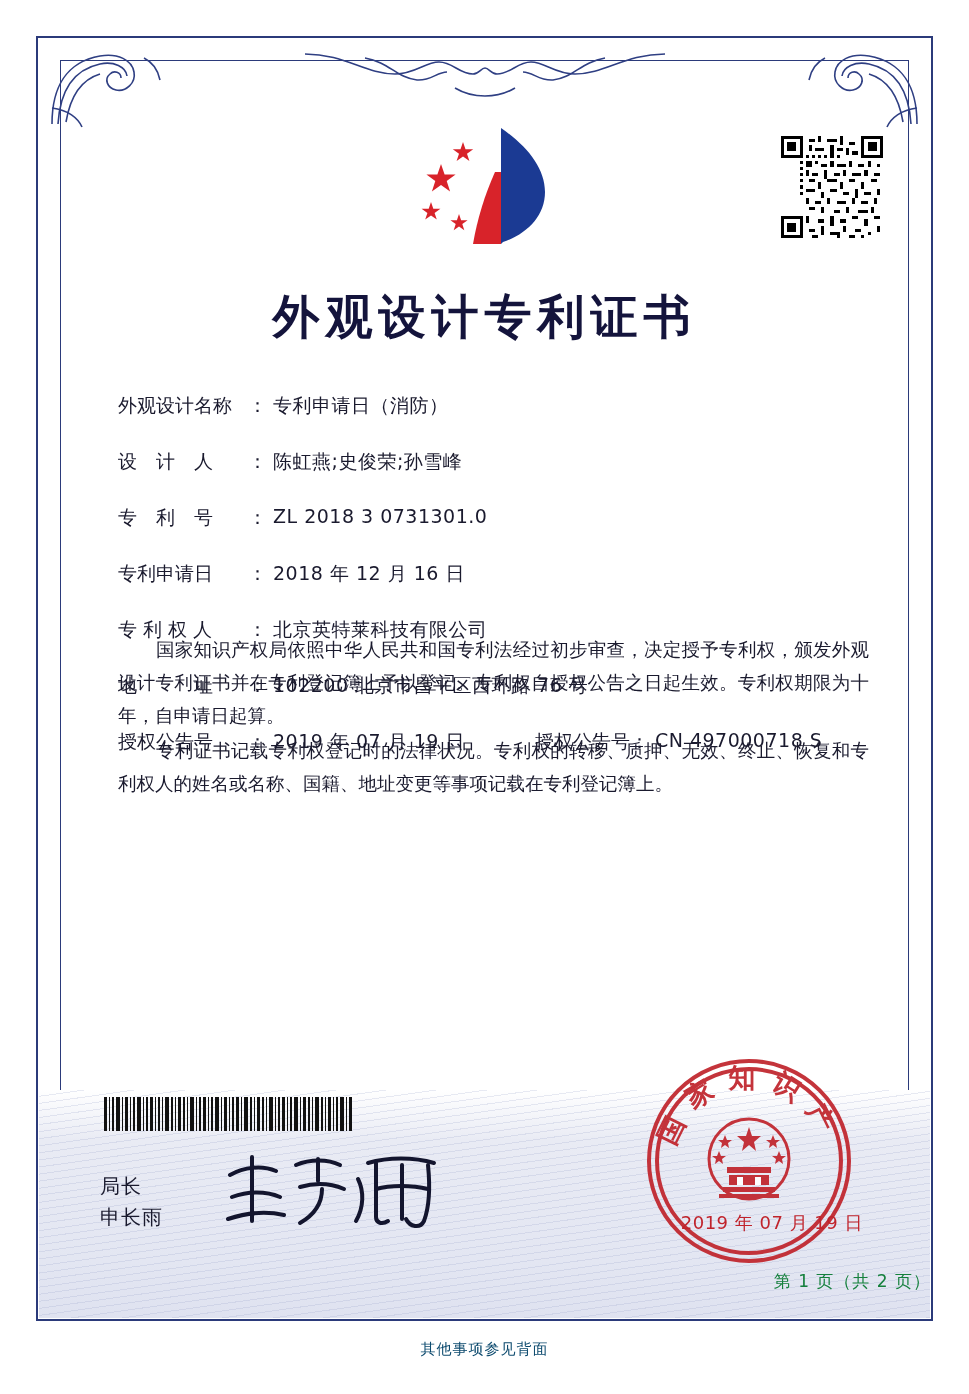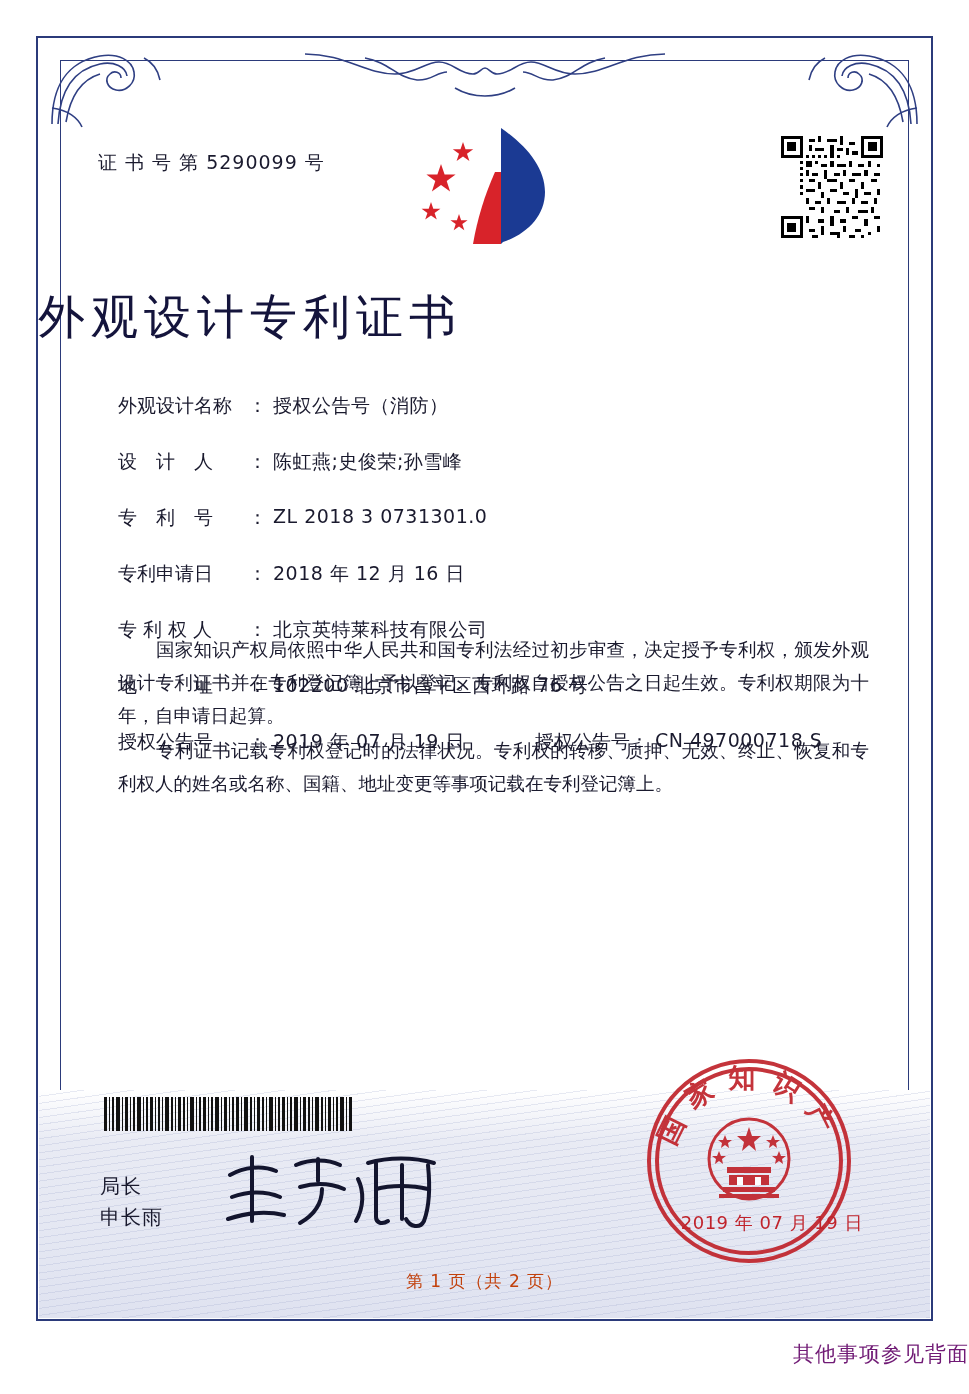--- a/index.html
+++ b/index.html
@@ -95,22 +95,23 @@
     height: 102px;
   }
   .qr svg { display:block; width:100%; height:100%; }
 
   
   .doc-title {
     position: absolute;
     left: 0;
     right: 0;
     top: 248px;
+    text-align: center;
     font-family: "DejaVu Serif", "Liberation Serif", serif;
-    font-weight: normal;
+    font-weight: bold;
     font-size: 47px;
     letter-spacing: 6px;
     color: #14143c;
   }
 
   
   .fields {
     position: absolute;
     left: 80px;
     right: 60px;
@@ -215,35 +216,35 @@
     color: #c0232b;
     letter-spacing: 0.5px;
     white-space: nowrap;
   }
 
   .page-indicator {
     position: absolute;
     left: 0;
     right: 0;
     bottom: 26px;
-    text-align: center;
+    text-align: right;
     font-size: 17px;
-    color: #c2410c;
+    color: #15803d;
     letter-spacing: 1px;
   }
 
   .footer-note {
     position: absolute;
     left: 0;
     right: 0;
     top: 1340px;
-    text-align: right;
-    font-size: 21px;
+    text-align: center;
+    font-size: 15px;
     letter-spacing: 1px;
-    color: #701a75;
+    color: #0c4a6e;
   }
 </style>
 </head>
 <body>
 
 <div class="cert">
   <div class="cert-inner"></div>
 
   <div class="corner tl">
     <svg viewBox="0 0 120 80" fill="none" stroke="currentColor" stroke-width="1.6">
@@ -285,21 +286,20 @@
       <path d="M0 10 C40 10 60 30 90 30 C110 30 120 18 134 18 C148 18 154 30 168 30"></path>
       <path d="M360 10 C320 10 300 30 270 30 C250 30 240 18 226 18 C212 18 206 30 192 30"></path>
       <path d="M168 30 C174 30 176 24 180 24 C184 24 186 30 192 30"></path>
       <path d="M60 14 C84 18 92 34 112 36 C126 37 132 28 142 28"></path>
       <path d="M300 14 C276 18 268 34 248 36 C234 37 228 28 218 28"></path>
       <path d="M150 44 C160 50 170 52 180 52 C190 52 200 50 210 44"></path>
     </svg>
   </div>
 
   <div class="header">
-    <div class="cert-number">证 书 号 第 5290099 号</div>
 
     <div class="logo">
       <svg viewBox="0 0 160 135">
 
         <g fill="#d8232a">
           <polygon points="30,44 33.6,54.5 44.6,54.5 35.7,61 39.1,71.5 30,65 20.9,71.5 24.3,61 15.4,54.5 26.4,54.5"></polygon>
           <polygon points="52,22 54.5,29.3 62.2,29.3 56,33.8 58.4,41 52,36.5 45.6,41 48,33.8 41.8,29.3 49.5,29.3"></polygon>
           <polygon points="20,82 22.3,88.7 29.4,88.7 23.6,92.9 25.8,99.6 20,95.4 14.2,99.6 16.4,92.9 10.6,88.7 17.7,88.7"></polygon>
           <polygon points="48,94 50.1,100.2 56.6,100.2 51.3,104 53.3,110.2 48,106.4 42.7,110.2 44.7,104 39.4,100.2 45.9,100.2"></polygon>
         </g>
@@ -419,21 +419,21 @@
     </div>
   </div>
 
   <div class="doc-title">外观设计专利证书</div>
 
   <div class="fields">
 
     <div class="field-row">
       <div class="field-label solid">外观设计名称</div>
       <div class="field-colon">：</div>
-      <div class="field-value">授权公告号（消防）</div>
+      <div class="field-value">专利申请日（消防）</div>
     </div>
 
     <div class="field-row">
       <div class="field-label solid">设　计　人</div>
       <div class="field-colon">：</div>
       <div class="field-value">陈虹燕;史俊荣;孙雪峰</div>
     </div>
 
     <div class="field-row">
       <div class="field-label solid">专　利　号</div>

